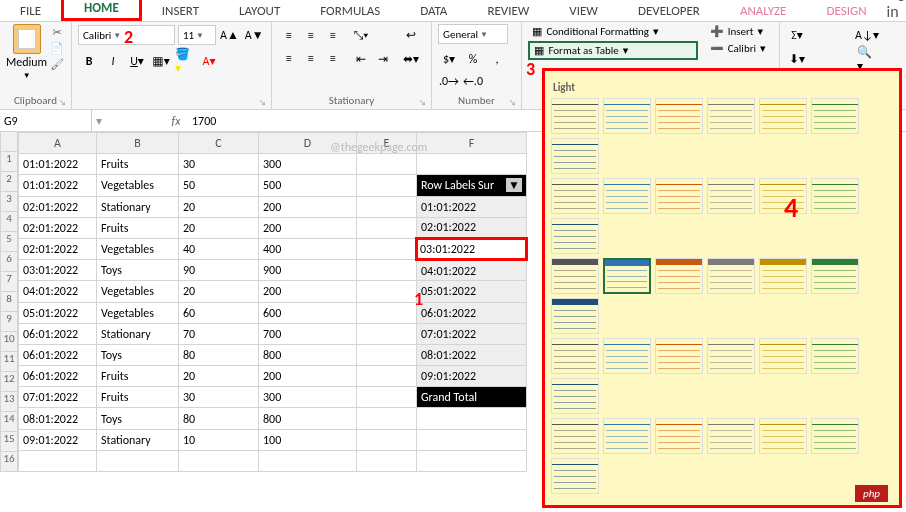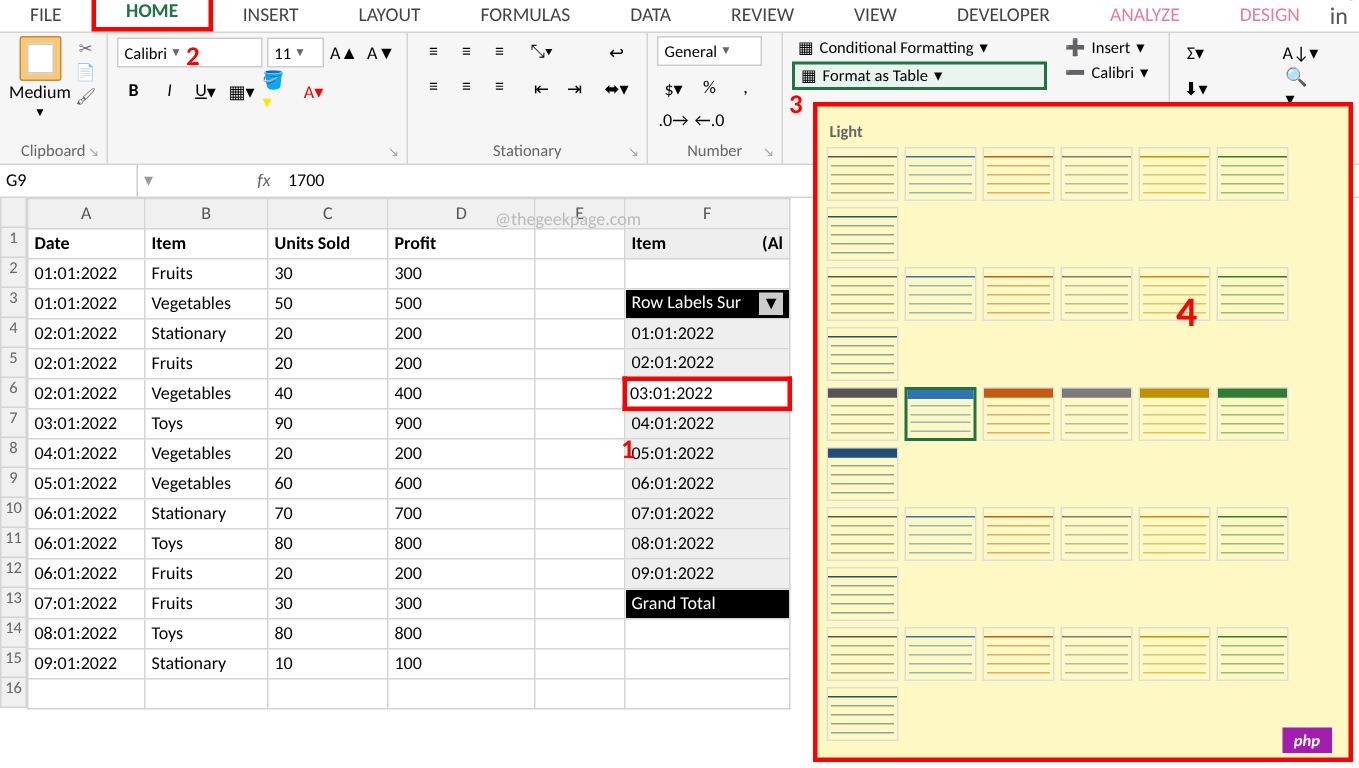--- a/index.html
+++ b/index.html
@@ -51,21 +51,21 @@
 .blk{background:#000;color:#fff}
 .sel{border:3px solid red!important;padding:0 2px}
 .gallery{position:absolute;left:542px;top:68px;right:4px;bottom:4px;background:#fef9c3;border:3px solid red;padding:6px;overflow:hidden}
 .ghdr{font-size:11px;color:#666;font-weight:bold;padding:4px 2px}
 .grow{display:flex;flex-wrap:wrap;gap:4px}
 .sw{width:48px;height:36px;display:flex;flex-direction:column;border:1px solid #ddd;cursor:pointer}
 .sw.sel-sw{border:2px solid #217346}
 .sw .bar{height:6px}
 .sw .bdy{flex:1;display:flex;flex-direction:column;justify-content:space-around;padding:2px}
 .sw .ln{height:1px;background:currentColor;opacity:.5}
-.phptag{position:absolute;right:18px;bottom:10px;background:#a21caf;color:#fff;font-size:11px;font-style:italic;padding:2px 8px;font-weight:bold}
+.phptag{position:absolute;right:18px;bottom:10px;background:#b91c1c;color:#fff;font-size:11px;font-style:italic;padding:2px 8px;font-weight:normal}
 </style>
 </head>
 <body>
 
 <div class="tabs">
   <span class="tab">FILE</span>
   <span class="tab active">HOME</span>
   <span class="tab">INSERT</span>
   <span class="tab">PAGE LAYOUT</span>
   <span class="tab">FORMULAS</span>
@@ -243,28 +243,20 @@
       </colgroup>
     <tbody>
         <tr>
           <th>A</th>
           <th>B</th>
           <th>C</th>
           <th>D</th>
           <th>E</th>
           <th>F</th>
         </tr>
-    <tr class="bold">
-          <td>Date</td>
-          <td>Item</td>
-          <td>Units Sold</td>
-          <td>Profit</td>
-          <td></td>
-          <td style="background:#eee"><span>Item</span><span style="float:right">(Al</span></td>
-        </tr>
     </tbody>
       <tbody id="body">
         <tr>
           <td>01:01:2022</td>
           <td>Fruits</td>
           <td>30</td>
           <td>300</td>
           <td></td>
           <td></td>
         </tr>

